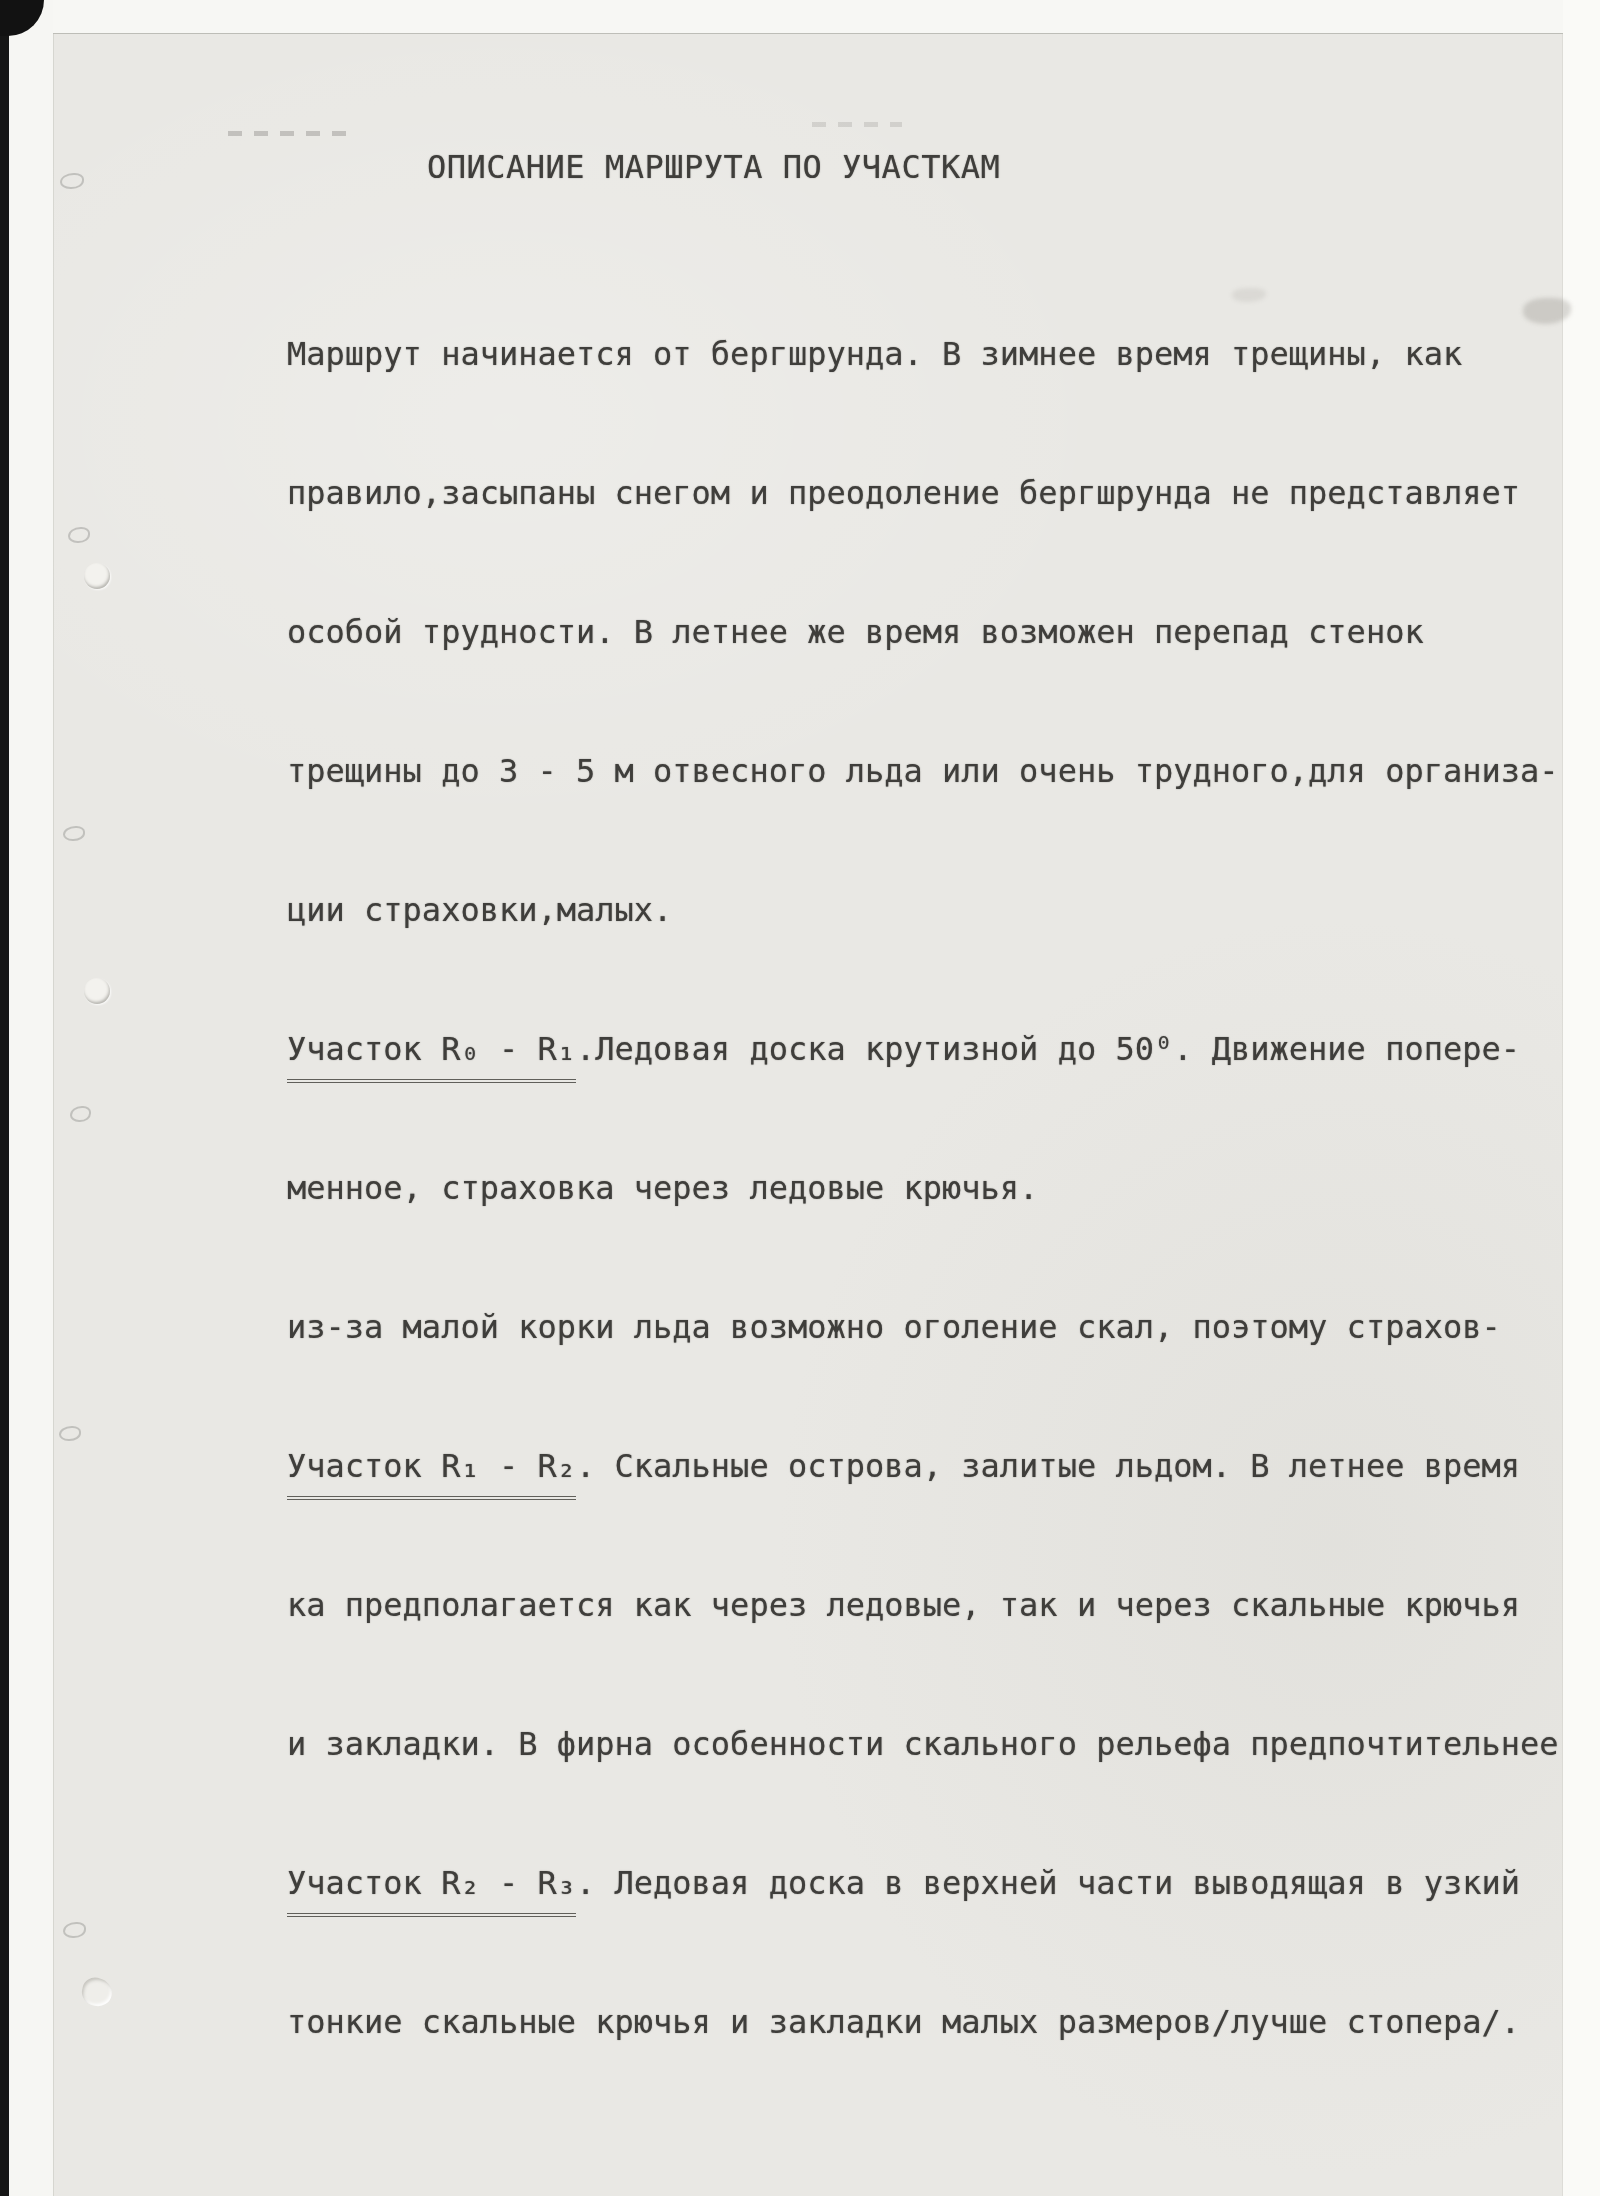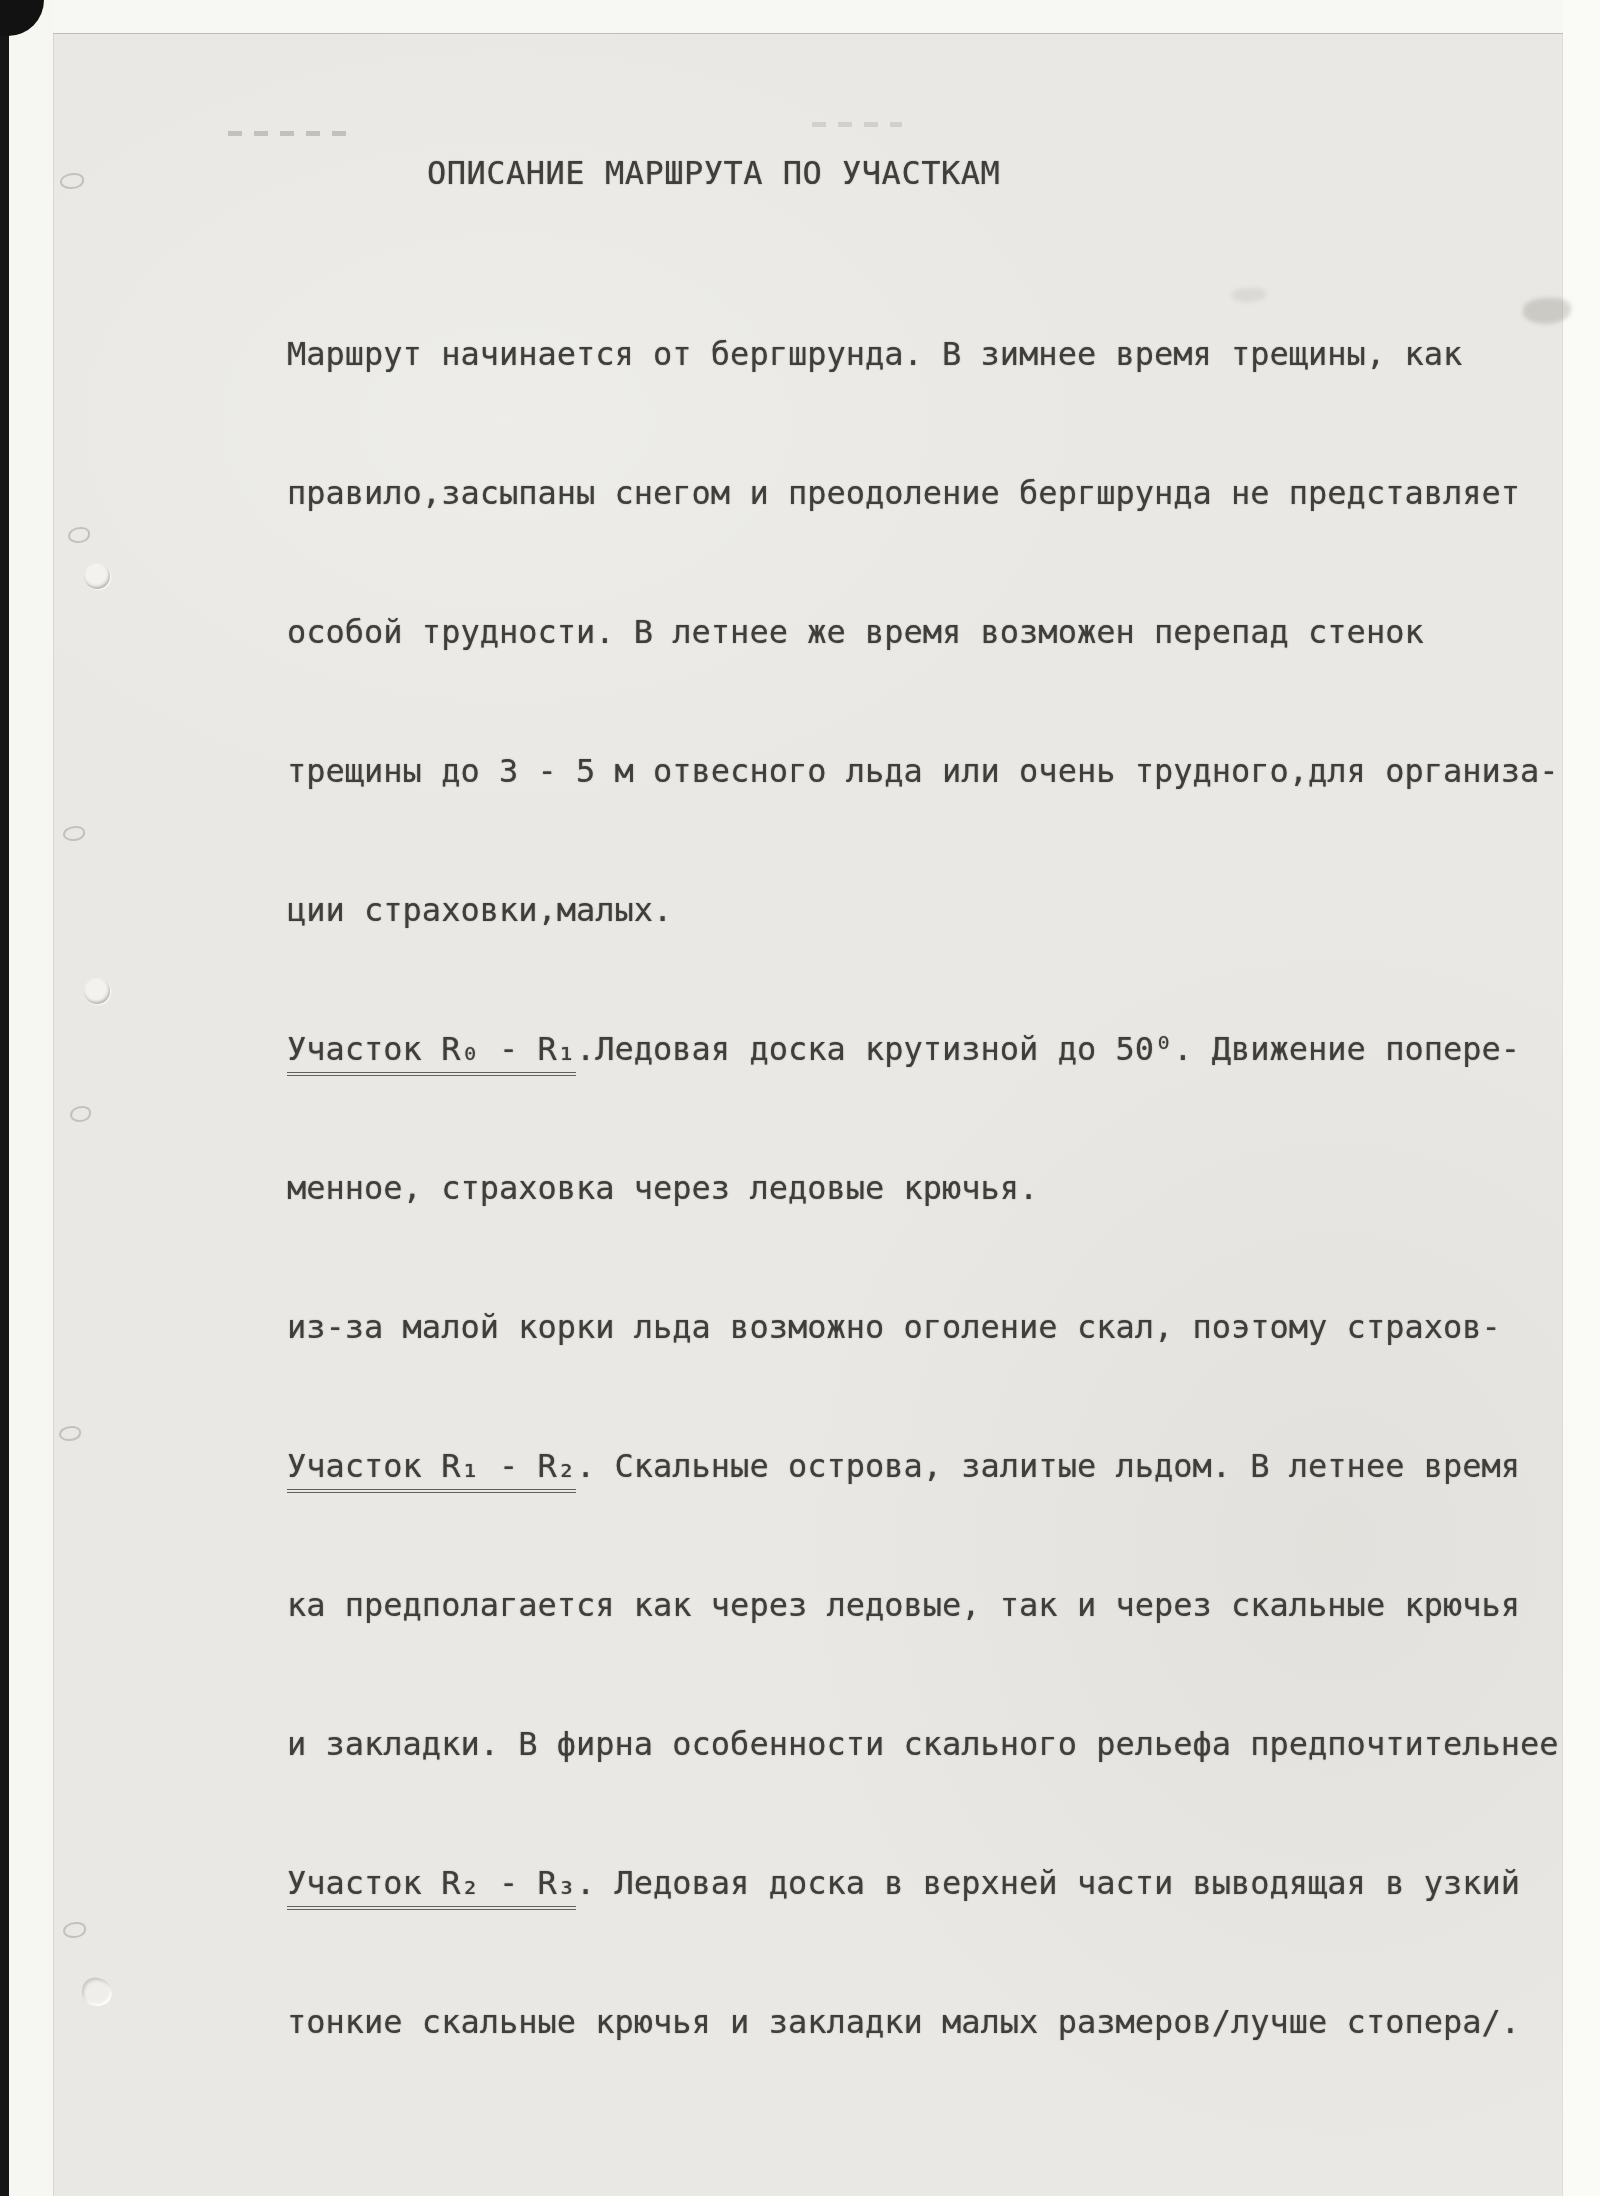--- a/index.html
+++ b/index.html
@@ -30,30 +30,30 @@
     pointer-events:none;
   }
   
   .typed{
     color:#3f3e3b;
     text-shadow:0 0 1.2px rgba(62,60,57,.65);
     white-space:pre;
     font-size:32px;
   }
   .doc-title{
-    position:absolute;left:427px;top:154px;
+    position:absolute;left:427px;top:148px;
     letter-spacing:.5px;
   }
   .body-text{
     position:absolute;left:263px;top:247px;
   }
   .line{height:63px;line-height:63px;margin-left:24px;}
   .sect{
     border-bottom:4px double rgba(72,70,66,.85);
-    padding-bottom:4px;
+    padding-bottom:11px;
   }
   
   .art{position:absolute;pointer-events:none;}
   .dashes{
     height:5px;
     background:repeating-linear-gradient(90deg, rgba(130,128,124,.38) 0 14px, rgba(130,128,124,0) 14px 26px);
     filter:blur(.6px);
   }
   .smudge{
     border:2px solid rgba(104,102,98,.30);

